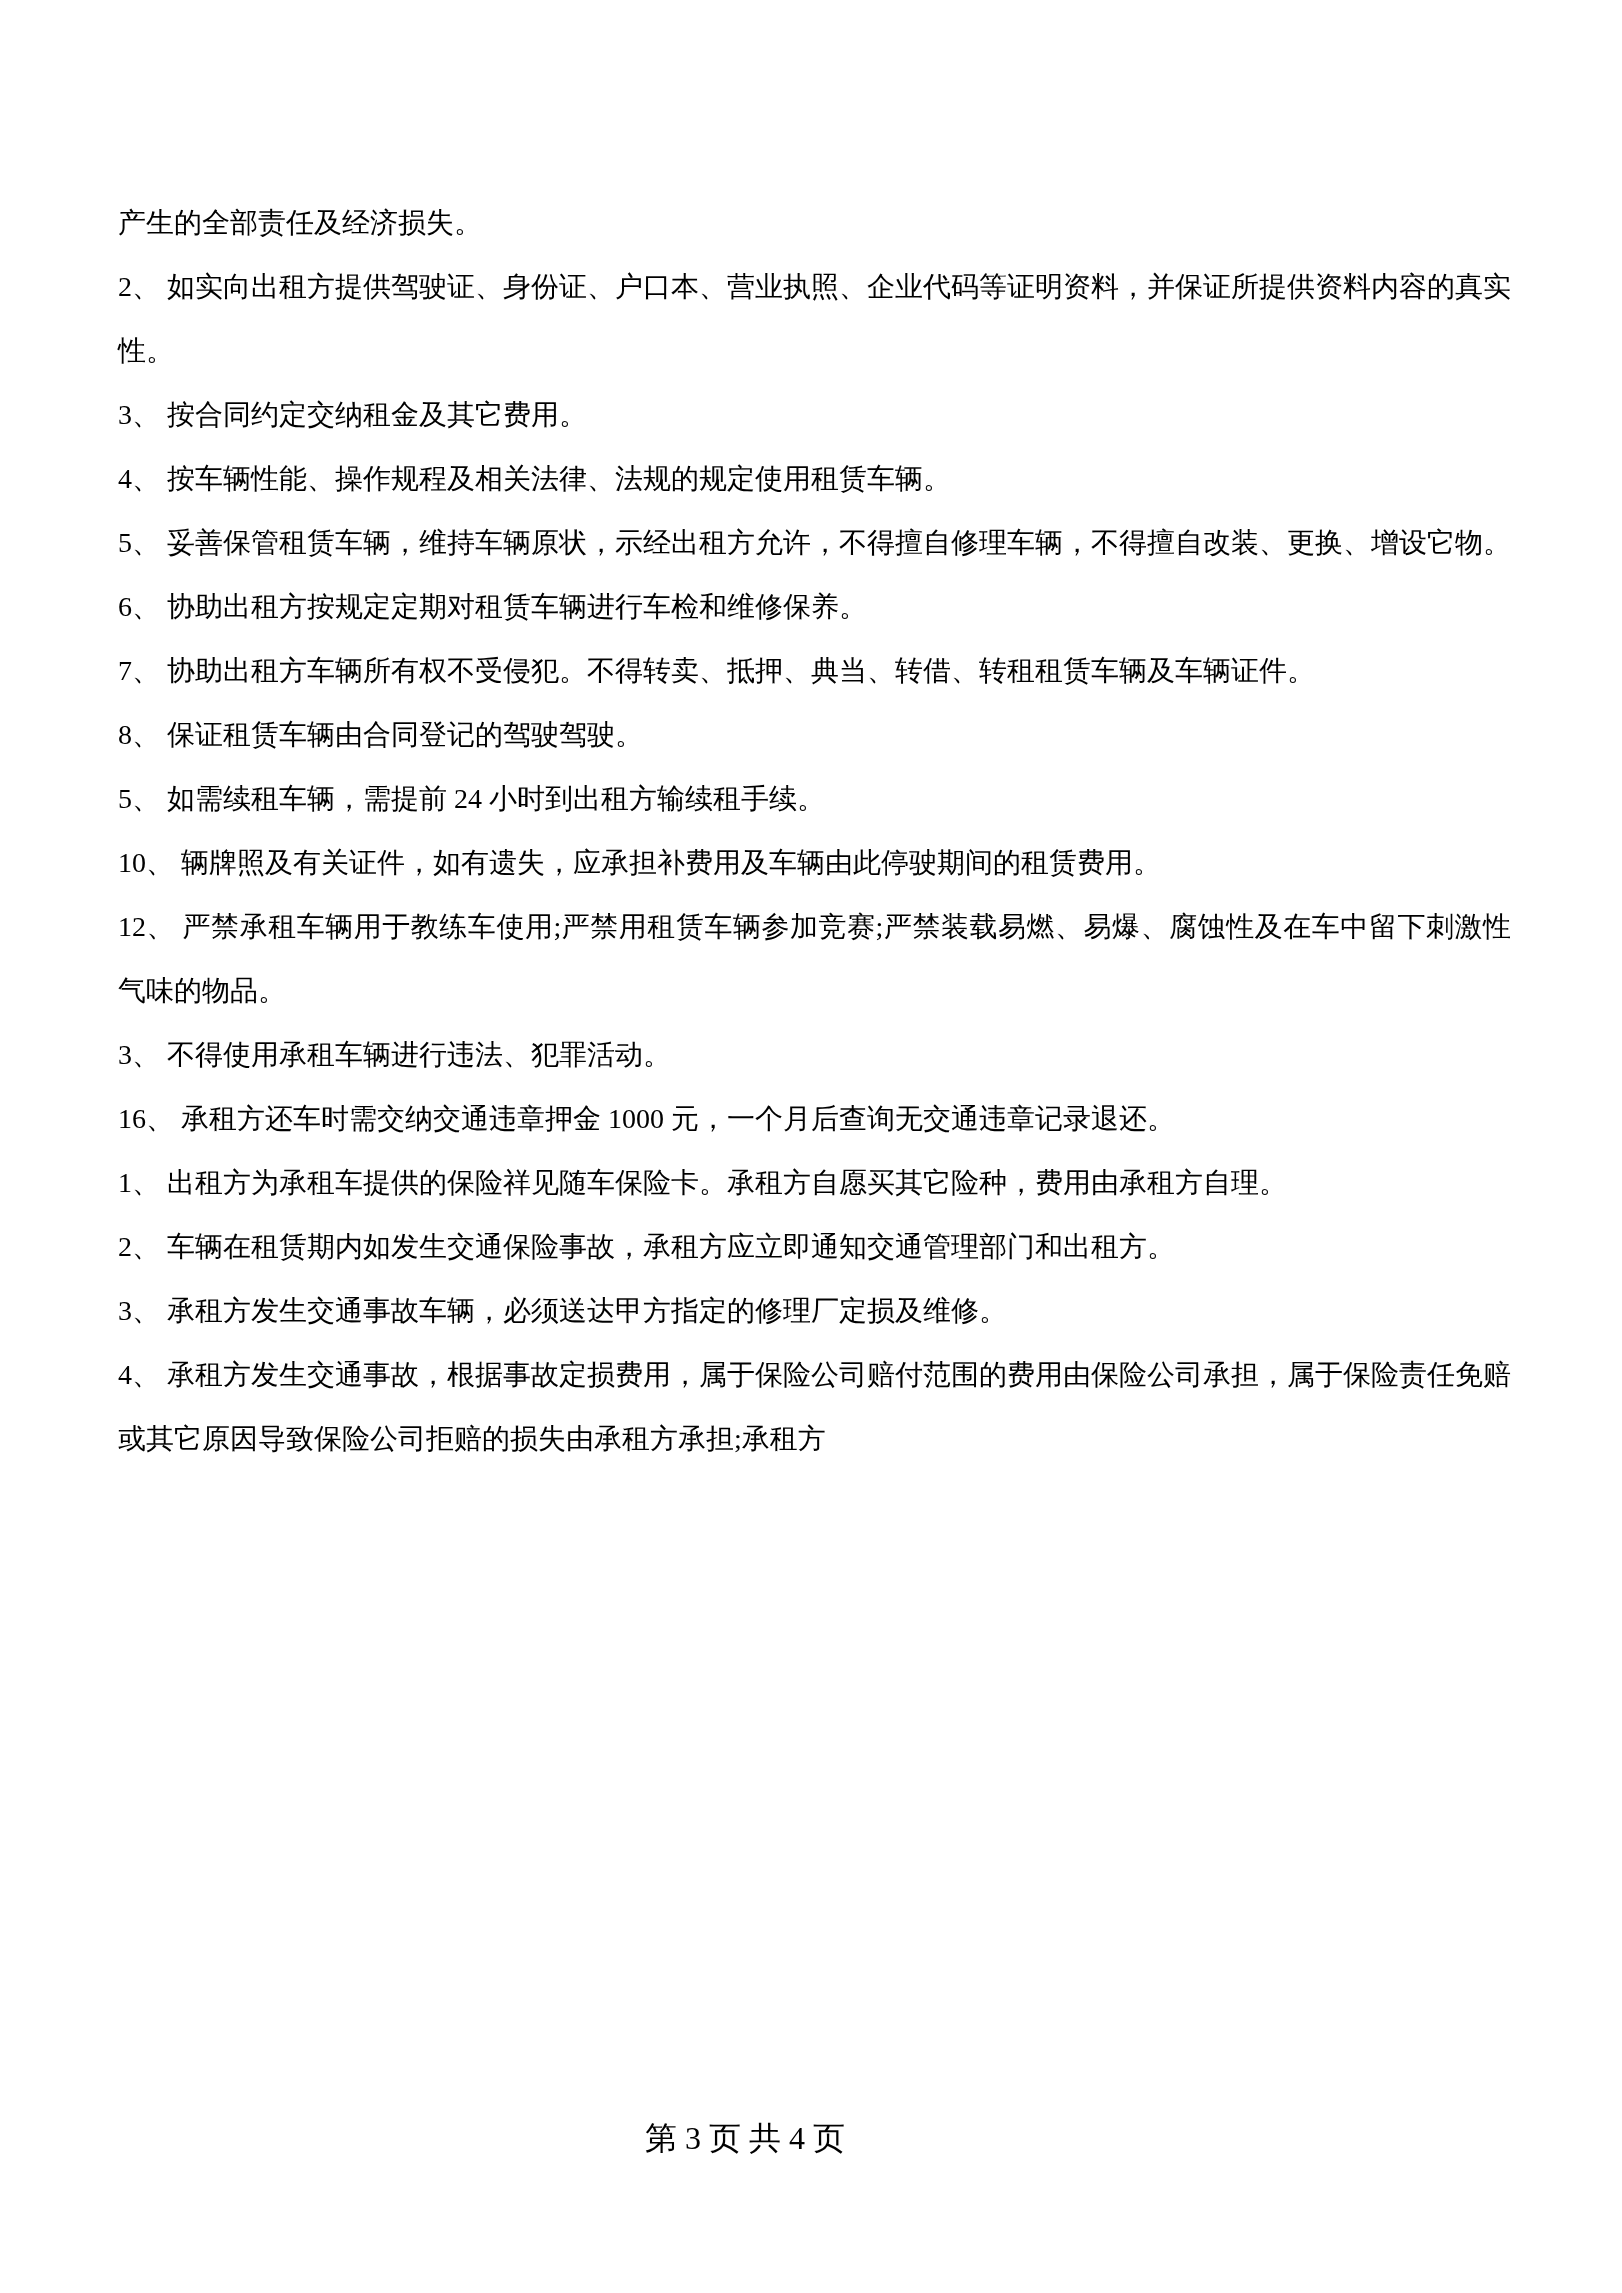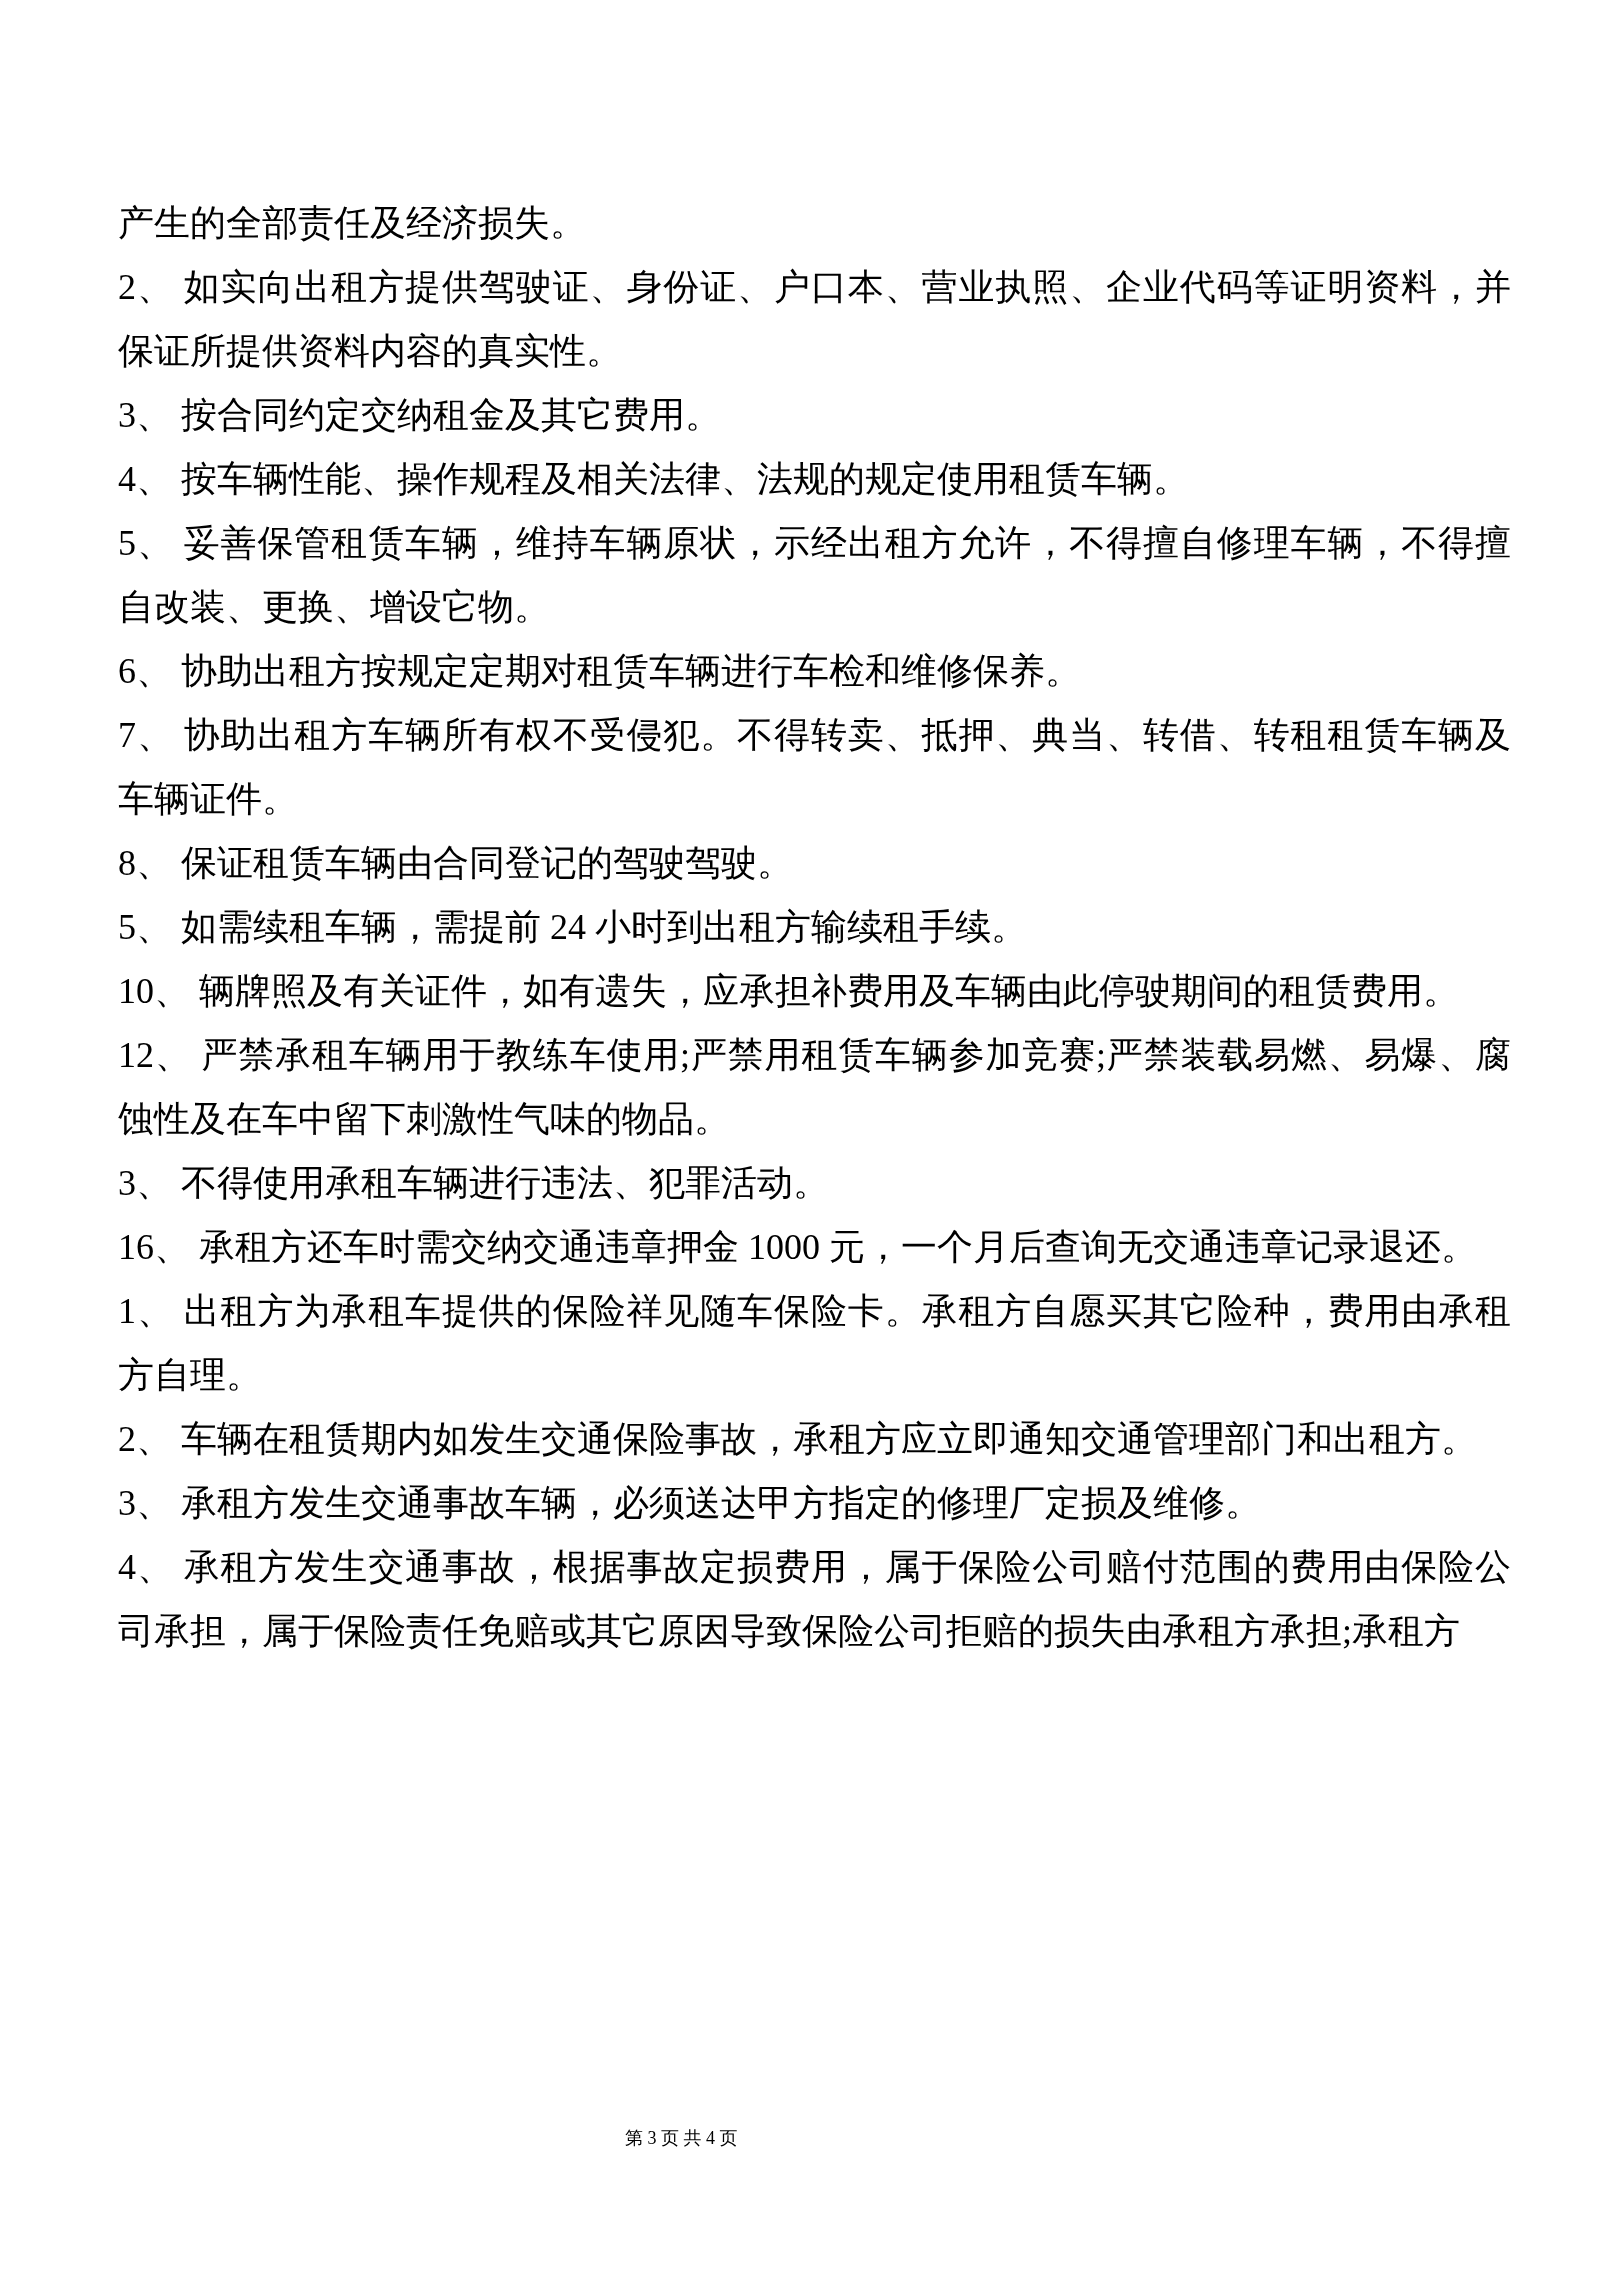--- a/index.html
+++ b/index.html
@@ -14,38 +14,38 @@
     background: #ffffff;
     color: #000000;
     font-family: "Liberation Serif", "DejaVu Serif", serif;
     overflow: hidden;
   }
   .content {
     position: absolute;
     left: 118px;
     top: 191px;
     width: 1393px;
-    font-size: 36px;
+    font-size: 28px;
     line-height: 64px;
     text-align: justify;
     text-justify: inter-ideograph;
     word-break: break-all;
   }
   .content p {
     margin: 0;
     padding: 0;
   }
   .section-heading {
     font-weight: normal; 
   }
   .footer {
     position: absolute;
     top: 2125px;
-    left: 625px;
-    font-size: 18px;
+    left: 645px;
+    font-size: 32px;
     line-height: 27px;
     white-space: pre;
     color: #000000;
   }
 </style>
 </head>
 <body>
 
 <div class="page">
   <div class="content">

